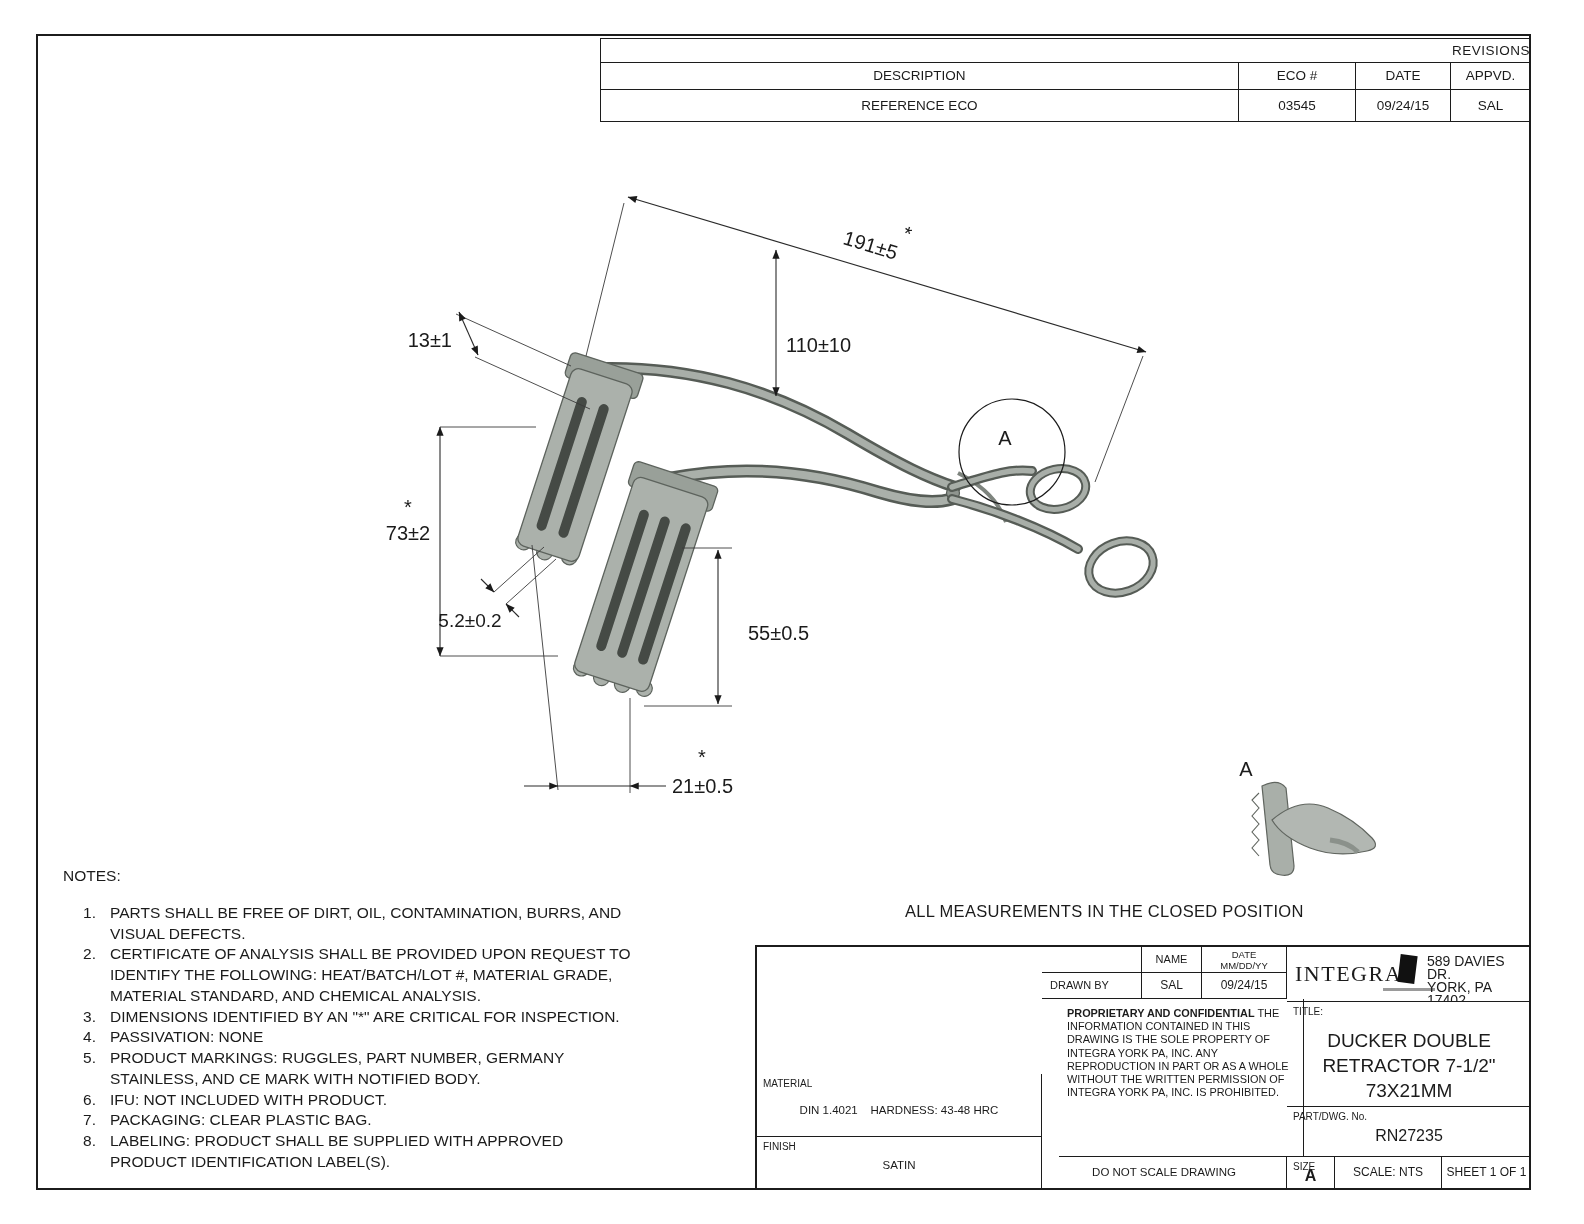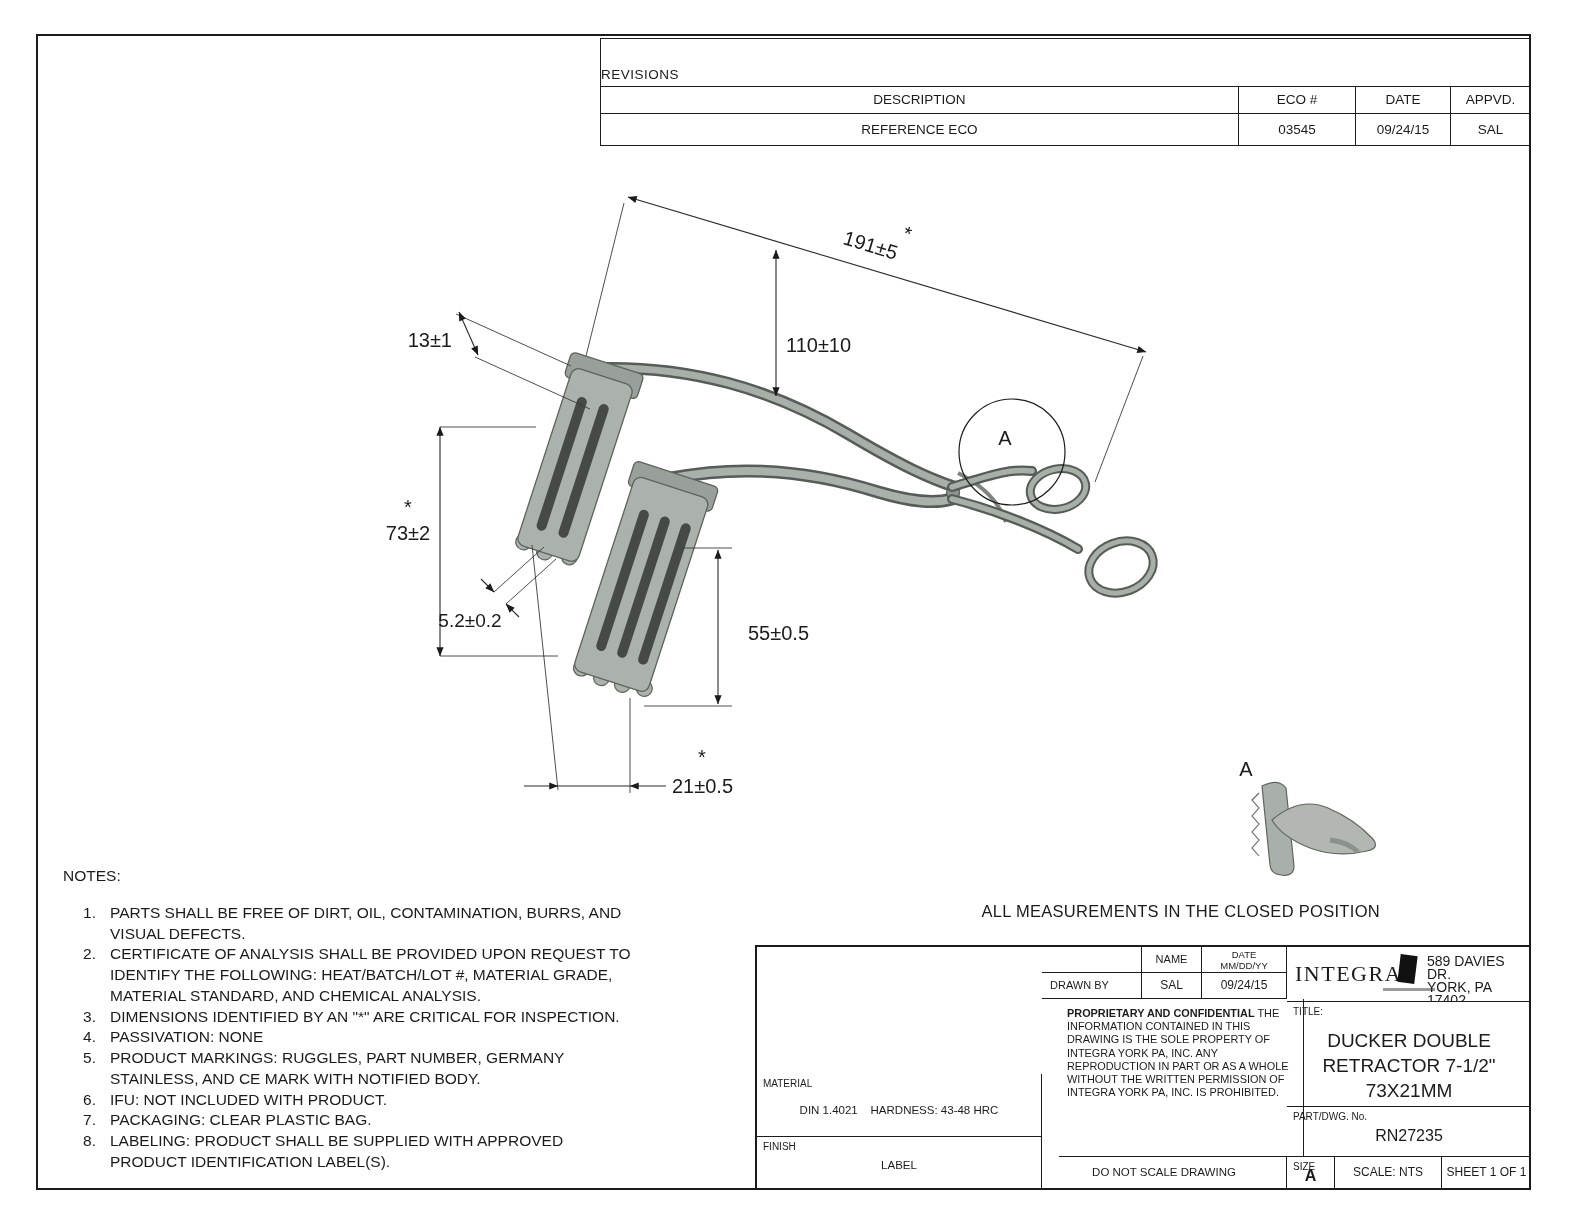--- a/index.html
+++ b/index.html
@@ -1,35 +1,35 @@
 <!DOCTYPE html>
 <html><head>
 <meta charset="utf-8">
 <style>
   html,body{margin:0;padding:0;background:#ffffff;}
   body{width:1584px;height:1224px;position:relative;font-family:"Liberation Sans",sans-serif;color:#1b1b1b;-webkit-font-smoothing:antialiased;}
   .frame{position:absolute;left:36px;top:34px;width:1495px;height:1156px;border:2px solid #1c1c1c;box-sizing:border-box;}
 
   
   .rev-table{position:absolute;left:600px;top:38px;width:931px;border:1.5px solid #1c1c1c;box-sizing:border-box;font-size:13.5px;}
-  .rev-title{height:23px;line-height:23px;text-align:left;border-bottom:1.5px solid #1c1c1c;letter-spacing:.5px;margin-top:24px;}
+  .rev-title{height:23px;line-height:23px;text-align:right;border-bottom:1.5px solid #1c1c1c;letter-spacing:.5px;}
   .rev-row{display:grid;grid-template-columns:637px 117px 95px auto;}
   .rev-row > div{height:26px;line-height:26px;text-align:center;border-left:1.5px solid #1c1c1c;}
   .rev-row > div:first-child{border-left:none;}
   .rev-row.rev-data > div{height:31px;line-height:31px;border-top:1.5px solid #1c1c1c;}
 
   
   svg.draw{position:absolute;left:0;top:0;}
   .dimtext{font:20px "Liberation Sans",sans-serif;fill:#1b1b1b;}
   .dimtext.small{font-size:19px;}
   .dline{stroke:#2a2a2a;stroke-width:1.1;fill:none;}
   .xline{stroke:#3a3a3a;stroke-width:0.9;fill:none;}
 
   
-  .closed-note{position:absolute;left:905px;top:902px;width:475px;text-align:right;font-size:16.5px;letter-spacing:.3px;}
+  .closed-note{position:absolute;left:905px;top:902px;width:475px;text-align:left;font-size:16.5px;letter-spacing:.3px;}
 
   
   .notes{position:absolute;left:63px;top:866px;width:590px;font-size:15.5px;line-height:1.34;}
   .notes-heading{margin-bottom:3px;}
   .notes ol{list-style:none;margin:16px;padding:0;counter-reset:n;}
   .notes li{counter-increment:n;position:relative;padding-left:31px;}
   .notes li::before{content:counter(n) ".";position:absolute;left:4px;}
 
   
   .tb{position:absolute;left:755px;top:945px;width:776px;height:245px;border:2px solid #1c1c1c;box-sizing:border-box;}
@@ -227,21 +227,21 @@
   <div class="cell material bR bB">
     <div class="micro-label">MATERIAL</div>
     <div class="mat-val">
       <span>DIN 1.4021</span>&nbsp;&nbsp;&nbsp;
       <span>HARDNESS: 43-48 HRC</span>
     </div>
   </div>
 
   <div class="cell finish bR">
     <div class="micro-label">FINISH</div>
-    <div class="fin-val">LABEL</div>
+    <div class="fin-val">SATIN</div>
   </div>
 
   <div class="cell h-blank bR bB"></div>
   <div class="cell h-name bR bB">NAME</div>
   <div class="cell h-date bR bB">
     <div>DATE</div>
     <div>MM/DD/YY</div>
   </div>
 
   <div class="cell r-drawn bR bB">DRAWN BY</div>

